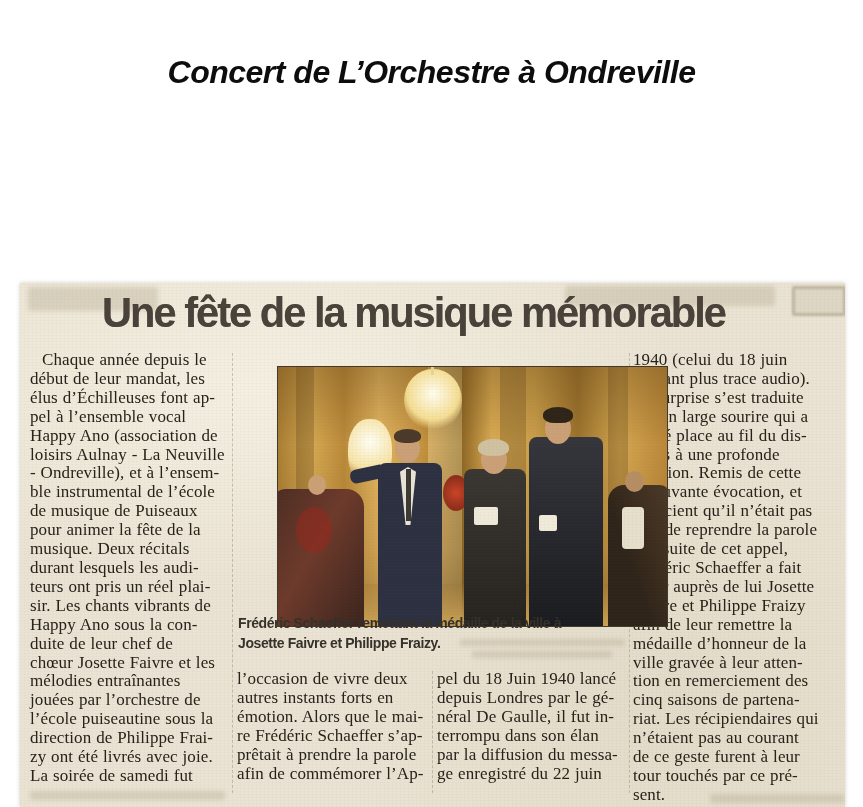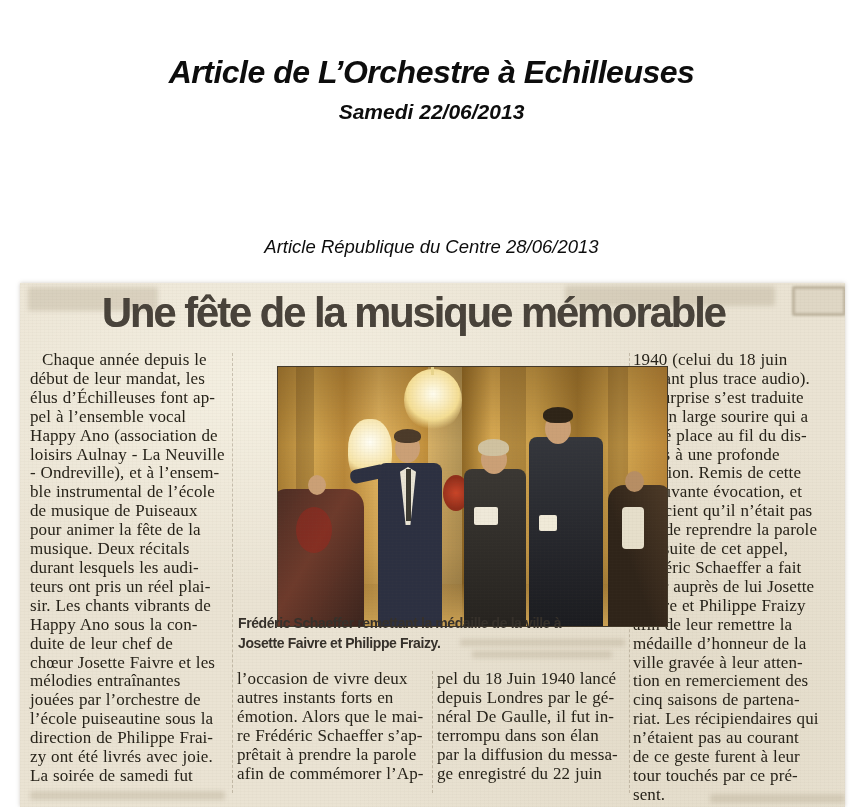--- a/index.html
+++ b/index.html
@@ -64,23 +64,21 @@
   .patch{position:absolute;}
 
   .cap{position:absolute;left:218px;top:330px;width:392px;margin:0;white-space:pre-line;
        font:bold 14px/20px "Liberation Sans",sans-serif;letter-spacing:-0.4px;color:#35302a;}
 </style>
 </head>
 <body>
 
 <div class="page">
 
-  <h1 class="hdr hdr-title">Article de L’Orchestre à Echilleuses</h1>
-  <div class="hdr hdr-date">Samedi 22/06/2013</div>
-  <div class="hdr hdr-src">Article République du Centre 28/06/2013</div>
+  <h1 class="hdr hdr-title">Concert de L’Orchestre à Ondreville</h1>
 
   <section class="clipping">
 
     <div class="ghost" style="left:8px;top:4px;width:130px;height:24px;"></div>
     <div class="ghost" style="left:545px;top:3px;width:210px;height:20px;"></div>
     <div class="ghost-box" style="left:772px;top:3px;width:48px;height:24px;"></div>
     <div class="ghost" style="left:440px;top:356px;width:165px;height:7px;"></div>
     <div class="ghost" style="left:452px;top:368px;width:140px;height:7px;"></div>
     <div class="ghost" style="left:10px;top:508px;width:195px;height:9px;"></div>
     <div class="ghost" style="left:690px;top:511px;width:135px;height:9px;"></div>

